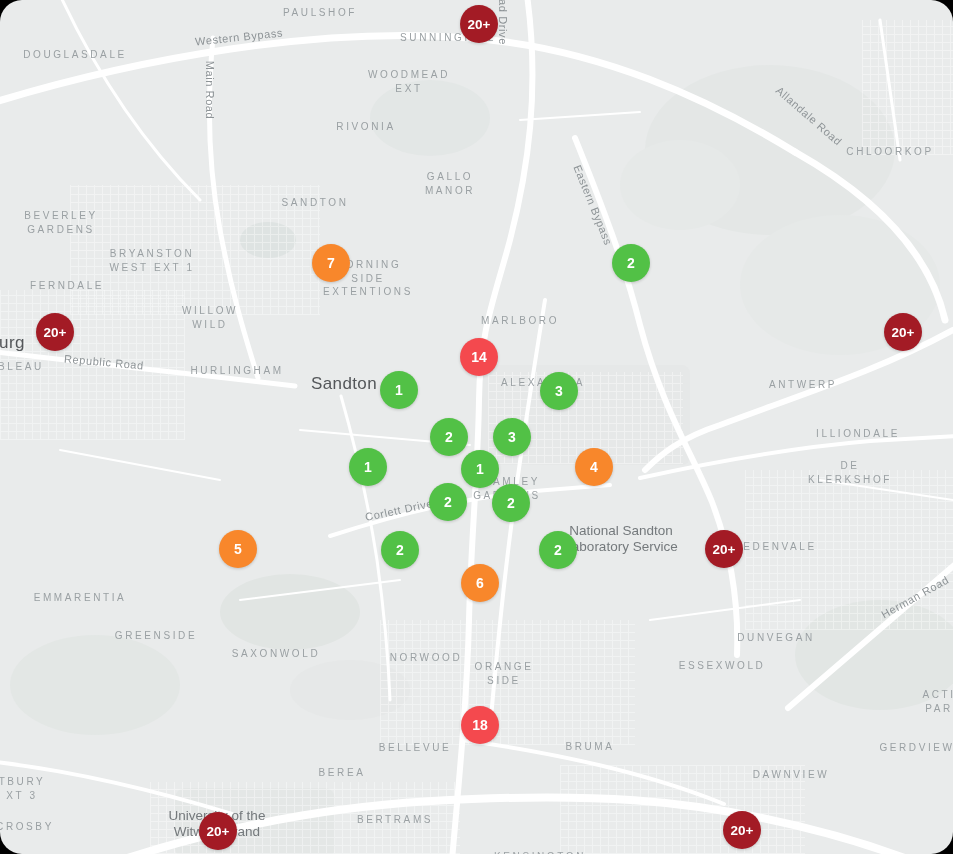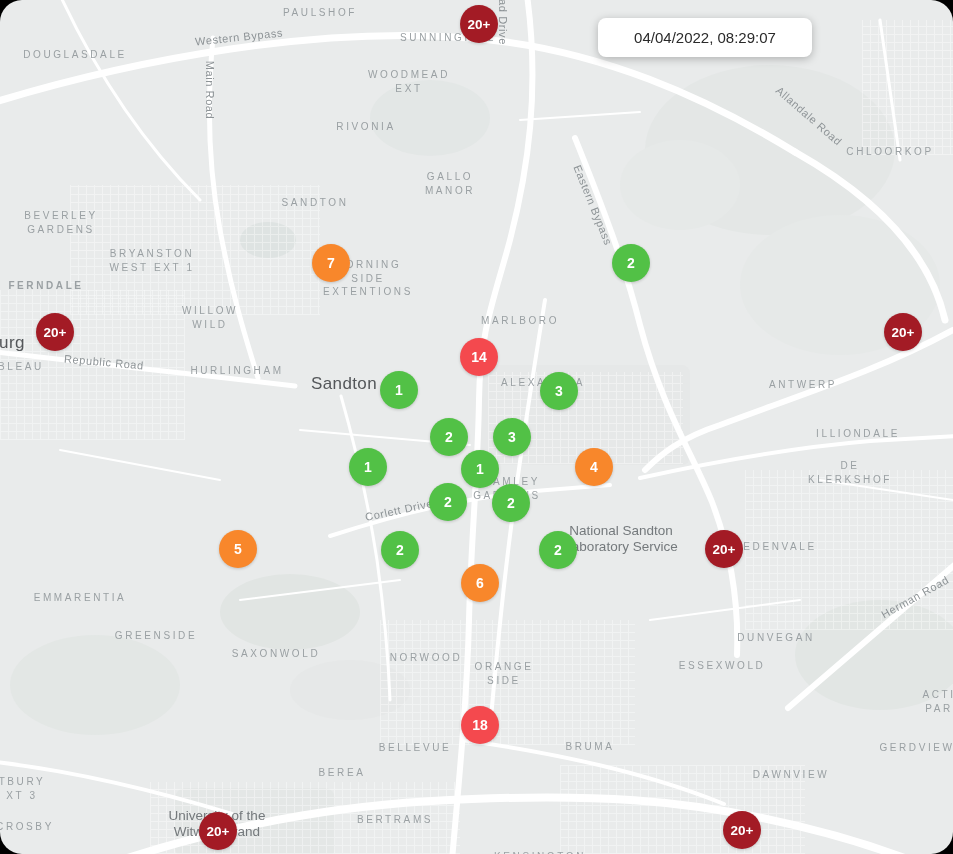--- a/index.html
+++ b/index.html
@@ -118,21 +118,21 @@
         </div>
         <div class="lbl area-label" style="left: 152px; top: 260px;">
           <div>BRYANSTON</div>
           <div>WEST EXT 1</div>
         </div>
         <div class="lbl area-label" style="left: 368px; top: 278px;">
           <div>MORNING</div>
           <div>SIDE</div>
           <div>EXTENTIONS</div>
         </div>
-        <div class="lbl area-label" style="left: 46px; top: 286px; font-weight: bold;">
+        <div class="lbl area-label" style="left: 67px; top: 286px;">
           <div>FERNDALE</div>
         </div>
         <div class="lbl area-label" style="left: 210px; top: 317px;">
           <div>WILLOW</div>
           <div>WILD</div>
         </div>
         <div class="lbl area-label" style="left: 520px; top: 321px;">
           <div>MARLBORO</div>
         </div>
         <div class="lbl area-label" style="left: 21px; top: 367px;">
@@ -273,17 +273,14 @@
         <div class="marker green" style="left: 449px; top: 437px;">2</div>
         <div class="marker green" style="left: 512px; top: 437px;">3</div>
         <div class="marker green" style="left: 368px; top: 467px;">1</div>
         <div class="marker green" style="left: 480px; top: 469px;">1</div>
         <div class="marker green" style="left: 448px; top: 502px;">2</div>
         <div class="marker green" style="left: 511px; top: 503px;">2</div>
         <div class="marker green" style="left: 400px; top: 550px;">2</div>
         <div class="marker green" style="left: 558px; top: 550px;">2</div>
       </div>
 
-    <div class="timestamp">
-      <span>04/04/2022, 08:29:07</span>
-    </div>
   </div>
 </div>
 
 </body></html>

